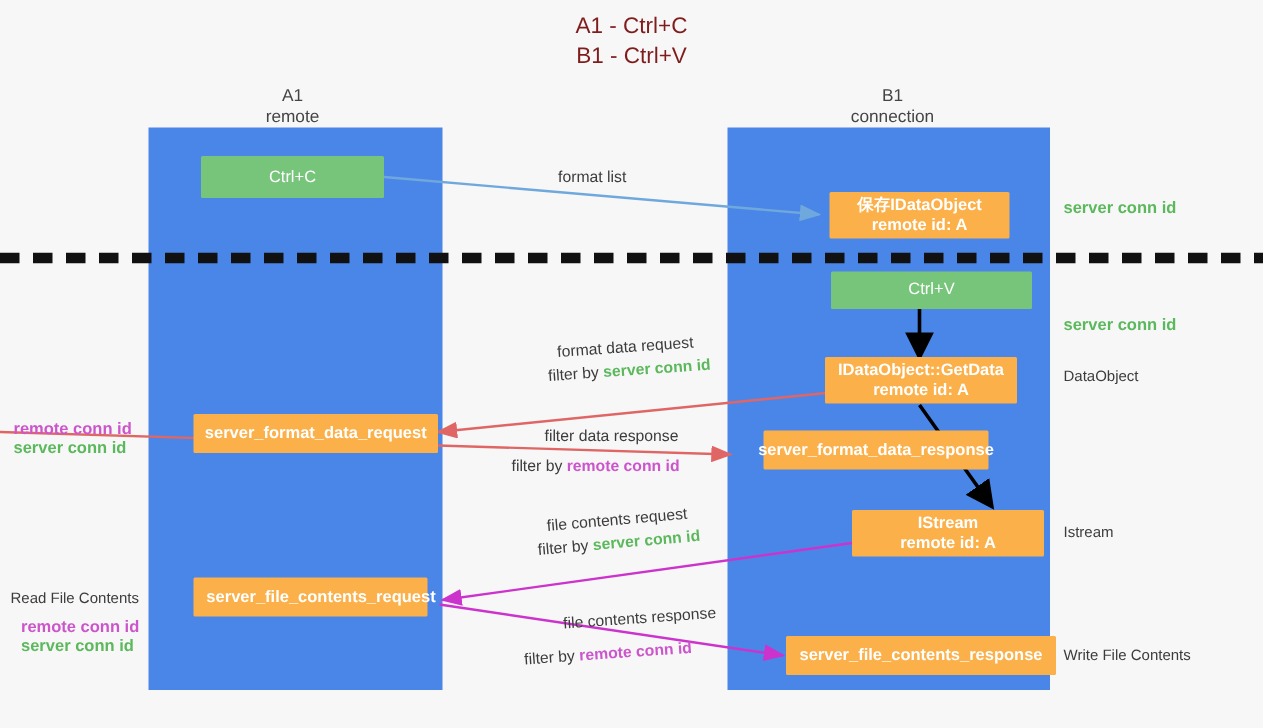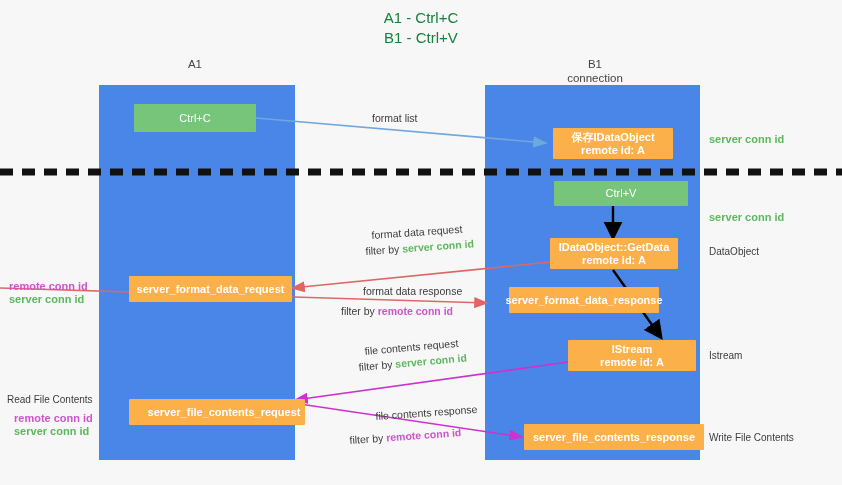--- a/index.html
+++ b/index.html
@@ -31,21 +31,21 @@
 
   
   .title {
     position: absolute;
     left: 0;
     top: 8px;
     width: 842px;
     text-align: center;
     font-size: 15px;
     line-height: 20px;
-    color: #15803d;
+    color: #7f1d1d;
   }
 
   
   .col-head {
     position: absolute;
     text-align: center;
     font-size: 11.5px;
     line-height: 13.5px;
     color: #444;
     width: 200px;
@@ -107,20 +107,21 @@
 
 <div id="stage">
 
   <div class="title">
     <div>A1 - Ctrl+C</div>
     <div>B1 - Ctrl+V</div>
   </div>
 
   <div class="col-head" style="left:95px; top:58px;">
     <div>A1</div>
+    <div>remote</div>
   </div>
   <div class="col-head" style="left:495px; top:58px;">
     <div>B1</div>
     <div>connection</div>
   </div>
 
   <div class="lane" style="left:99px; top:85px; width:196px; height:375px;"></div>
   <div class="lane" style="left:485px; top:85px; width:215px; height:375px;"></div>
 
   <svg class="layer" viewBox="0 0 842 485">
@@ -157,21 +158,21 @@
   </svg>
 
   <div class="node orange" style="left:129px; top:276px; width:163px; height:26px;">
     <span>server_format_data_request</span>
   </div>
 
   <div class="node green" style="left:134px; top:104px; width:122px; height:28px;">
     <span>Ctrl+C</span>
   </div>
 
-  <div class="node orange" style="left:129px; top:399px; width:176px; height:26px;padding-left:14px;">
+  <div class="node orange" style="left:129px; top:385px; width:156px; height:26px;padding-left:14px;">
     <span>server_file_contents_request</span>
   </div>
 
   <div class="node orange" style="left:553px; top:128px; width:120px; height:31px;">
     <span>保存IDataObject</span>
     <span class="l2">remote id: A</span>
   </div>
 
   <div class="node green" style="left:554px; top:181px; width:134px; height:25px;">
     <span>Ctrl+V</span>
@@ -195,21 +196,21 @@
     <span>server_file_contents_response</span>
   </div>
 
   <div class="edge-lbl" style="left:372px; top:111px;">format list</div>
 
   <div class="edge-lbl" style="left:371px; top:228px; transform:rotate(-4deg); transform-origin:left top;">format data request</div>
   <div class="edge-lbl" style="left:365px; top:244px; transform:rotate(-4deg); transform-origin:left top;">
     <span class="plain-t">filter by </span><span class="green-t">server conn id</span>
   </div>
 
-  <div class="edge-lbl" style="left:363px; top:284px;">format data response</div>
+  <div class="edge-lbl" style="left:363px; top:284px;">filter data response</div>
   <div class="edge-lbl" style="left:341px; top:304px;">
     <span class="plain-t">filter by </span><span class="magenta-t">remote conn id</span>
   </div>
 
   <div class="edge-lbl" style="left:364px; top:344px; transform:rotate(-5deg); transform-origin:left top;">file contents request</div>
   <div class="edge-lbl" style="left:358px; top:360px; transform:rotate(-5deg); transform-origin:left top;">
     <span class="plain-t">filter by </span><span class="green-t">server conn id</span>
   </div>
 
   <div class="edge-lbl" style="left:375px; top:409px; transform:rotate(-4deg); transform-origin:left top;">file contents response</div>

